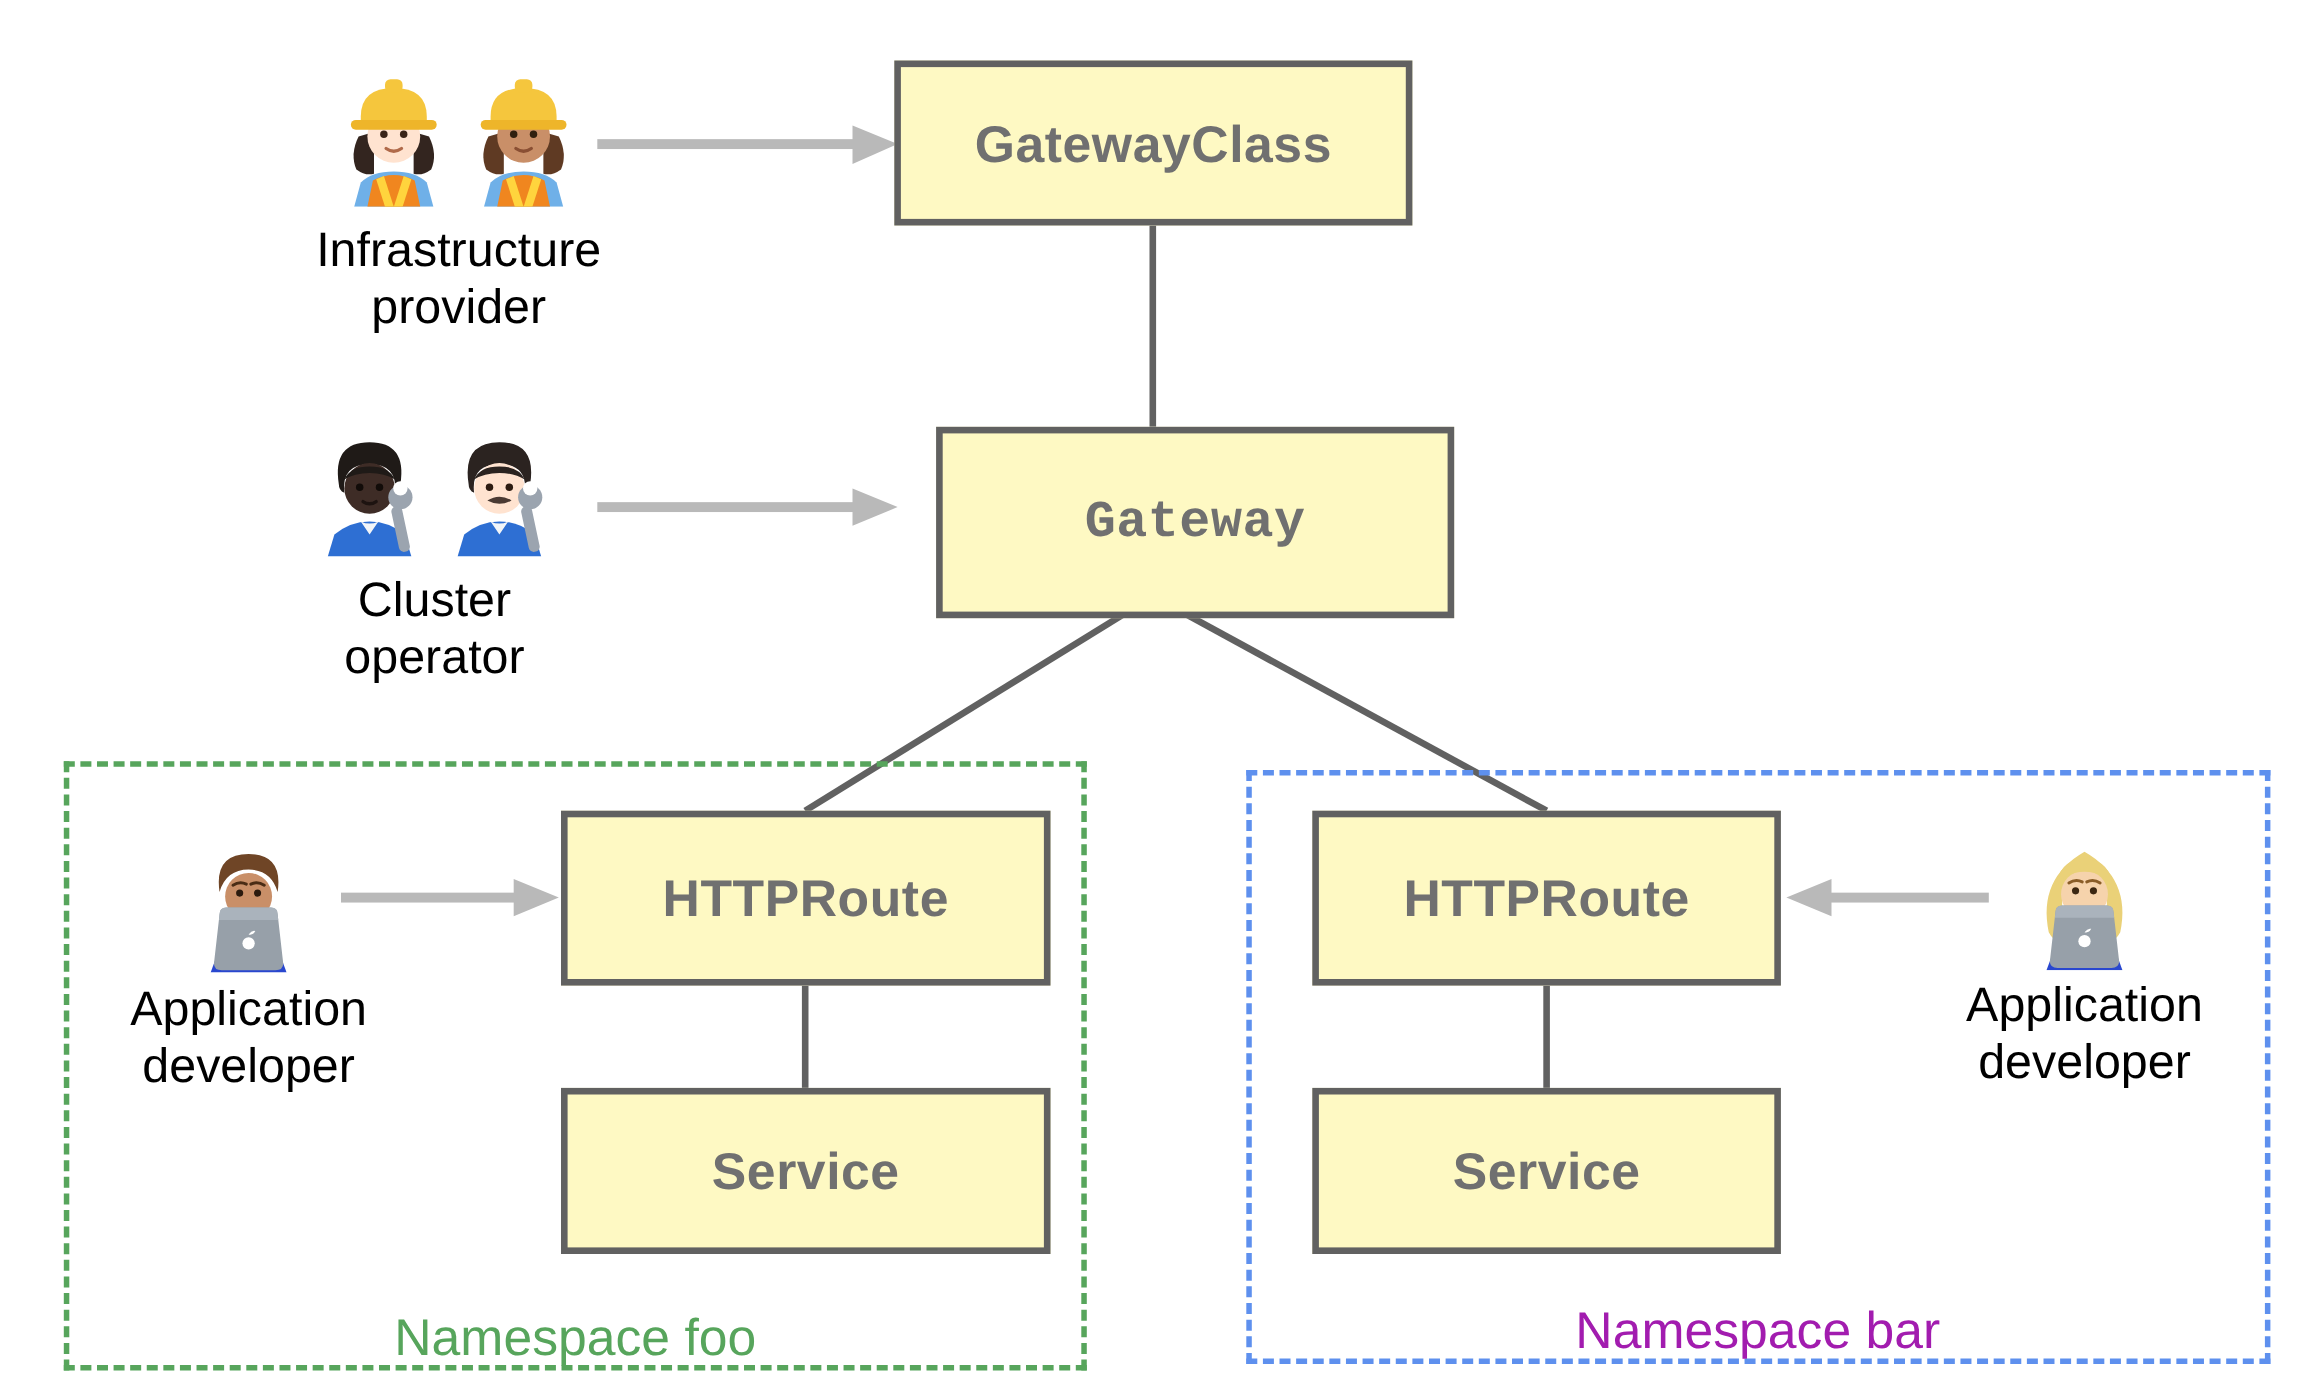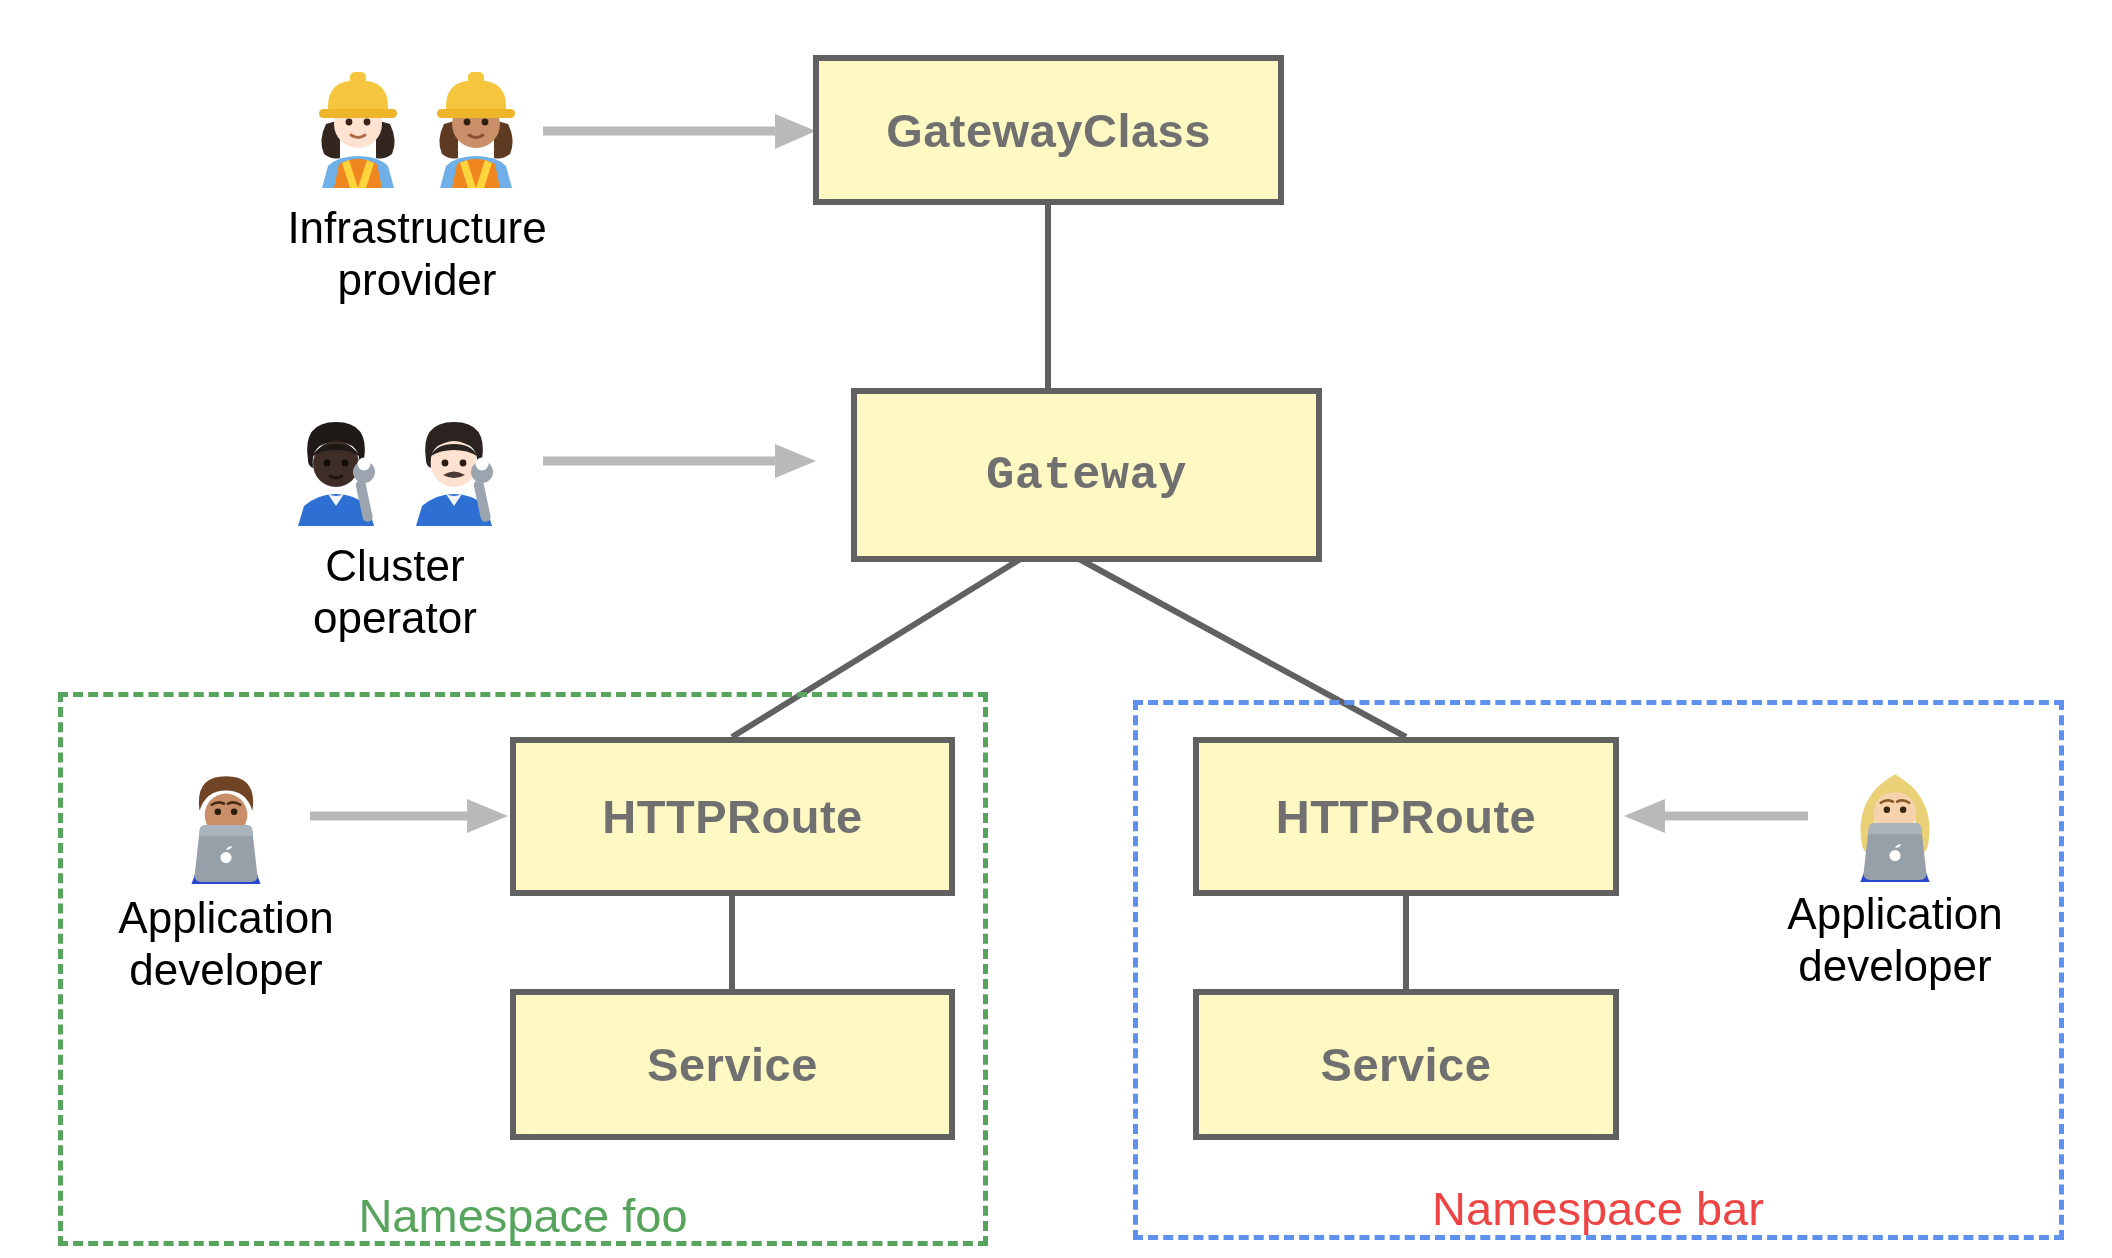--- a/index.html
+++ b/index.html
@@ -17,21 +17,21 @@
   }
   .ns{
     position:absolute;box-sizing:border-box;background:transparent;
   }
   .ns-foo{border:5px dashed #57a55c;}
   .ns-bar{border:5px dashed #5e90ee;}
   .ns-label{
     position:absolute;text-align:center;font-size:47px;font-weight:normal;line-height:52px;
   }
   .ns-label.foo{color:#57a55c;}
-  .ns-label.bar{color:#ef4444;}
+  .ns-label.bar{color:#a21caf;}
   .persona{
     position:absolute;display:flex;flex-direction:column;align-items:center;
   }
   .persona .icons{display:flex;gap:14px;align-items:flex-end;}
   .persona-label{
     margin-top:14px;text-align:center;font-size:44px;line-height:52px;color:#000000;
   }
   svg{display:block;}
 </style>
 </head>
@@ -121,21 +121,21 @@
         <rect x="13" y="47" width="78" height="9" rx="4.5" fill="#eeb52a"></rect>
         <path d="M16 126 L22 104 Q32 94 52 94 Q72 94 82 104 L88 126 Z" fill="#6fb0e8"></path>
         <path d="M28 126 L33 102 Q52 92 71 102 L76 126 Z" fill="#f0861f"></path>
         <path d="M36 101 L44 126 L52 126 L43 98 Z" fill="#ffd43d"></path>
         <path d="M68 101 L60 126 L52 126 L61 98 Z" fill="#ffd43d"></path>
       </svg>
     </div>
     <div class="persona-label" style="width:310px;">Infrastructure provider</div>
   </div>
 
-  <div class="persona" style="left:230px;top:400px;width:330px;">
+  <div class="persona" style="left:230px;top:380px;width:330px;">
     <div class="icons">
       <svg width="104" height="126" viewBox="0 0 104 126">
         <path d="M24 60 Q18 22 52 22 Q86 22 80 60 Q80 66 75 68 Q78 42 52 42 Q26 42 29 68 Q24 66 24 60 Z" fill="#1f1a17"></path>
         <circle cx="52" cy="64" r="23" fill="#3e2c26"></circle>
         <path d="M29 56 Q34 44 52 44 Q70 44 75 56 Q66 50 52 50 Q38 50 29 56 Z" fill="#1f1a17"></path>
         <circle cx="43" cy="63" r="3.4" fill="#120c09"></circle>
         <circle cx="61" cy="63" r="3.4" fill="#120c09"></circle>
         <path d="M46 76 Q52 80 58 76" stroke="#1d1310" stroke-width="3" fill="none" stroke-linecap="round"></path>
         <path d="M14 126 L20 106 Q34 94 52 94 Q70 94 84 106 L90 126 Z" fill="#2e6fd3"></path>
         <path d="M44 94 L52 106 L60 94 Q52 98 44 94 Z" fill="#f2f5f8"></path>

